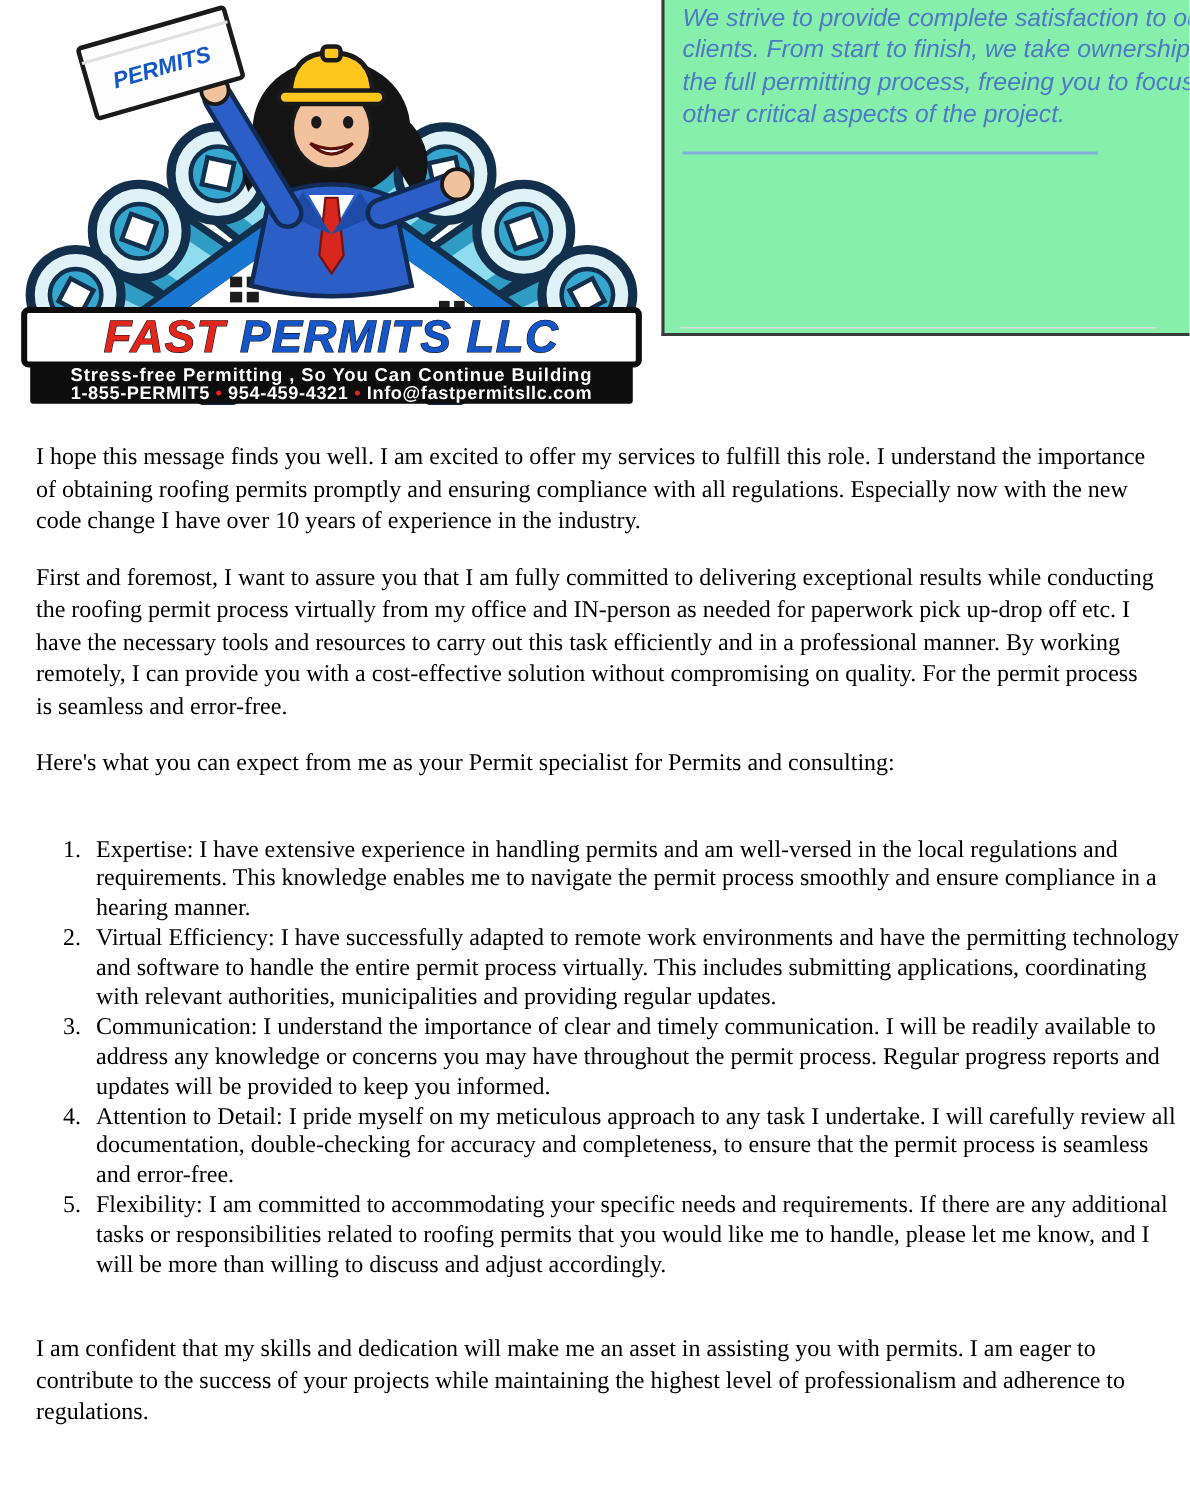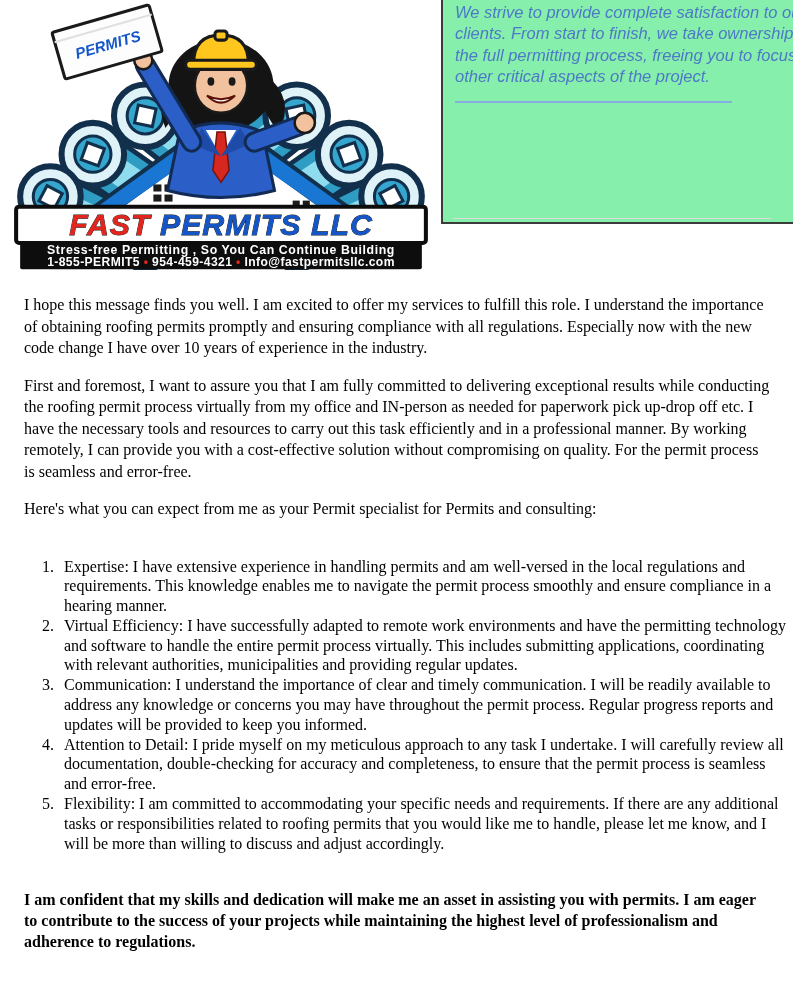--- a/index.html
+++ b/index.html
@@ -36,21 +36,21 @@
   .letter{position:absolute;left:0;top:278px;width:793px;padding:0 6px 0 8px;box-sizing:border-box;
     font-size:16px;line-height:21.5px;}
   .letter p{margin:16px;}
   .salutation{margin:0 0 11px 0 !important;}
   .gap-lg{height:21px;}
   .gap-md{height:14px;}
   .letter ol{
     margin:0;padding:0 0 0 50px;line-height:19.8px;
   }
   .letter ol li{padding-left:6px;margin:0;}
-  .closing{line-height:20.6px;font-weight:bold;}
+  .closing{line-height:20.6px;}
   .sig-block p{line-height:17.8px;font-size:18px;letter-spacing:0.3px;}
 </style>
 </head>
 <body>
 
 <div class="header">
 
   <div class="logo-wrap">
     <svg viewBox="0 0 430 264" xmlns="http://www.w3.org/2000/svg">
 

